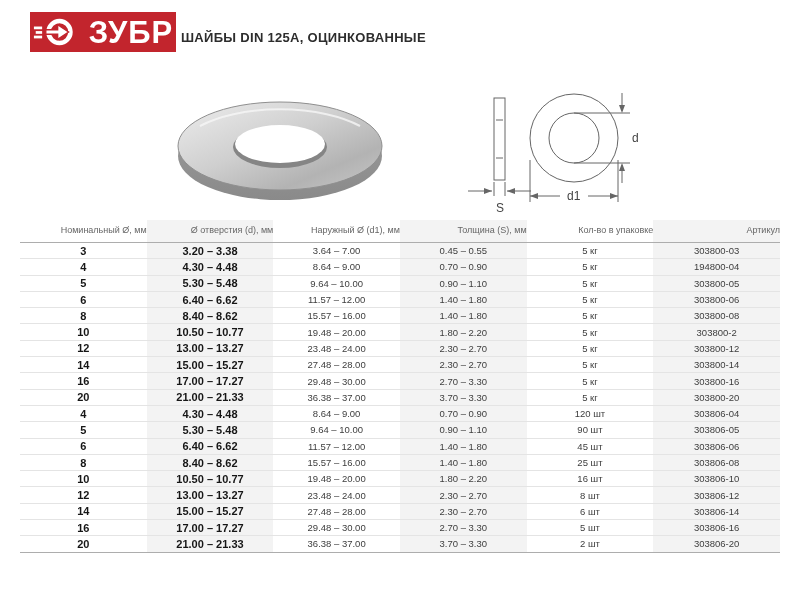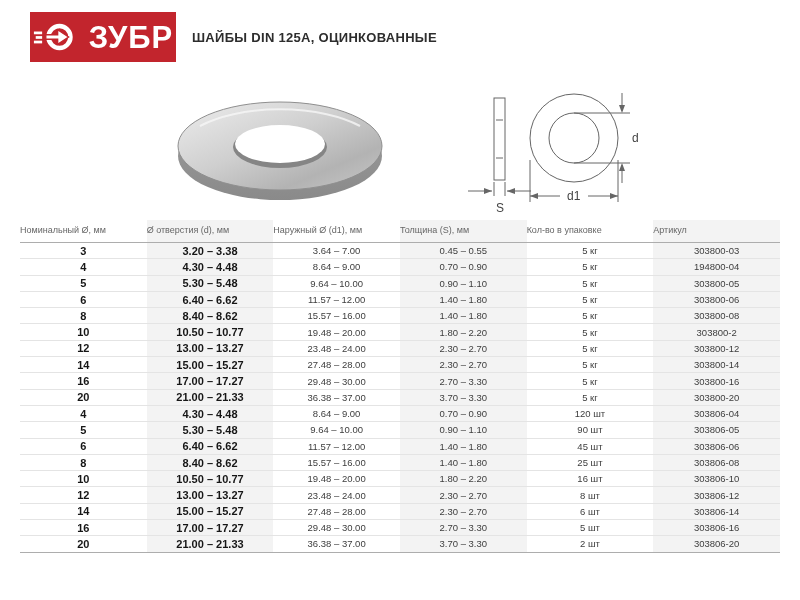--- a/index.html
+++ b/index.html
@@ -3,45 +3,45 @@
 <meta charset="utf-8">
 <style>
   html,body { margin:0; padding:0; background:#fff; }
   .page {
     position:relative; width:800px; height:600px; background:#ffffff;
     font-family:"Liberation Sans", sans-serif; overflow:hidden;
   }
 
   
   .logo {
-    position:absolute; left:30px; top:12px; width:146px; height:50px;
+    position:absolute; left:30px; top:12px; width:146px; height:40px;
     background:#c2252d; display:flex; align-items:center; justify-content:center; gap:14px;
   }
   .logo .brand {
     color:#fff; font-weight:bold; font-size:31px; letter-spacing:1px; line-height:1;
     padding-top:1px;
   }
   .page-title {
-    position:absolute; left:192px; top:30px;
+    position:absolute; left:181px; top:30px;
     font-weight:bold; font-size:13px; color:#2d2d2d; letter-spacing:0.3px;
   }
 
   
   .photo { position:absolute; left:160px; top:88px; }
   .diagram { position:absolute; left:452px; top:90px; }
   .dim-label { font-size:12px; fill:#444; font-family:"Liberation Sans", sans-serif; }
 
   
   table.spec {
     position:absolute; left:20px; top:220px; width:760px;
     border-collapse:collapse; table-layout:fixed;
   }
   table.spec th {
     font-size:9px; font-weight:normal; color:#666;
-    padding:5px 0 7px; text-align:left;
+    padding:5px 0 7px; text-align:right;
   }
   table.spec thead tr { border-bottom:1px solid #adadad; }
   table.spec td {
     font-size:9.5px; color:#3d3d3d; text-align:center;
     height:15.3px; padding:0; border-bottom:1px solid #e4e4e4;
     white-space:nowrap; overflow:hidden;
   }
   table.spec tbody tr:last-child td { border-bottom:1px solid #adadad; }
   table.spec td:nth-child(1), table.spec td:nth-child(2) {
     font-weight:bold; font-size:11px; color:#161616;

